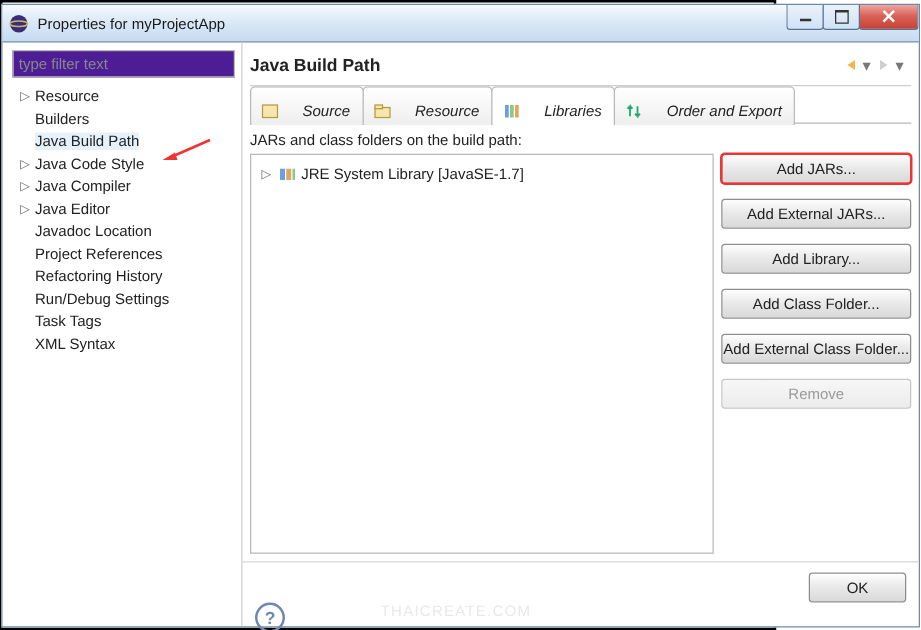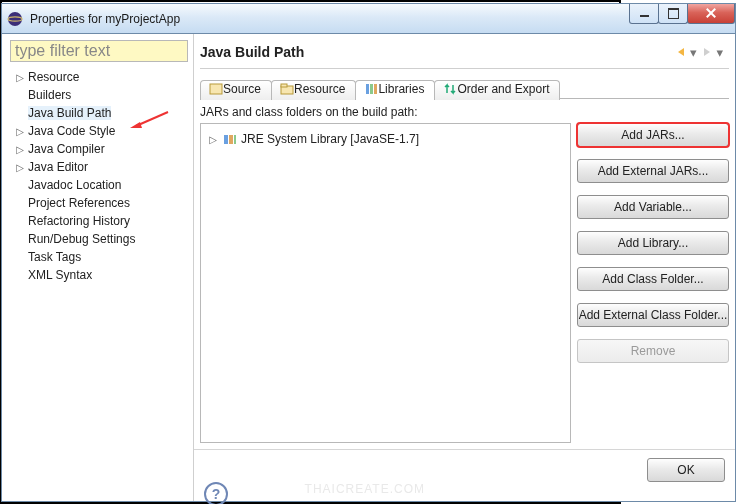--- a/index.html
+++ b/index.html
@@ -16,36 +16,36 @@
   .winbtn.min::before { content:""; width:9px; height:2px; background:#333; margin-top:5px;}
   .winbtn.max::before { content:""; width:9px; height:8px; border:1px solid #333; border-top-width:2px;}
   .winbtn.close { width:48px; background:linear-gradient(#f1a5a0,#d96359 45%,#c84036); color:#fff; }
   .winbtn.close::before, .winbtn.close::after { content:""; position:absolute; width:12px; height:2px; background:#fff; }
   .winbtn.close { position:relative; }
   .winbtn.close::before { transform:rotate(45deg); }
   .winbtn.close::after  { transform:rotate(-45deg); }
   
   .body { position:absolute; top:30px; left:0; right:0; bottom:0; display:flex; }
   .tree-pane { width:192px; border-right:1px solid #cfcfcf; padding:6px 4px 4px 8px; position:relative; }
-  .filter { width:178px; height:22px; border:1px solid #b8b8b8; padding:0 4px; font-size:16px; color:#888; display:flex; align-items:center; background:#fef9c3; }
+  .filter { width:178px; height:22px; border:1px solid #b8b8b8; padding:0 4px; font-size:12px; color:#888; display:flex; align-items:center; background:#4c1d95; }
   .tree { margin-top:6px; }
   .tree-item { display:flex; align-items:center; height:18px; padding-left:4px; }
   .tw { width:12px; display:inline-flex; justify-content:center; color:#6a6a6a; font-size:10px; }
   .tree-item .lbl { margin-left:2px; }
   .tree-item.sel .lbl { background:#e5f1fb; }
   .arrow { position:absolute; left:128px; top:76px; pointer-events:none; }
   
   .right { flex:1; display:flex; flex-direction:column; }
   .heading-row { display:flex; align-items:center; padding:10px 10px 4px 6px; }
   .heading { font-size:14px; font-weight:bold; flex:1; }
   .nav-ico { display:inline-flex; align-items:center; gap:2px; margin:0 2px; font-size:13px; color:#777;}
   .right-content { flex:1; margin:4px 6px 6px 6px; border-top:1px solid #cfcfcf; padding-top:6px; display:flex; flex-direction:column;}
   
   .tabs { display:flex; align-items:flex-end; height:24px; }
-  .tab { display:flex; align-items:center; gap:0; padding:1px 10px 4px 8px; border:1px solid #b8b8b8; border-bottom:none; background:linear-gradient(#fff,#eee); border-radius:4px 4px 0 0; margin-right:-1px; font-size:12px; position:relative; top:1px; }
+  .tab { display:flex; align-items:center; gap:19px; padding:12px 10px 4px 8px; border:1px solid #b8b8b8; border-bottom:none; background:linear-gradient(#fff,#eee); border-radius:4px 4px 0 0; margin-right:-1px; font-size:12px; position:relative; top:1px;font-style:italic; }
   .tab.active { background:#fff; z-index:2;}
   .tab .ico { width:14px; height:14px; }
   .tab-row-border { border-bottom:1px solid #b8b8b8; flex:1;}
   .sub-caption { margin:6px 0 4px 0; }
   .lib-area { flex:1; display:flex; gap:6px; }
   .list-box { flex:1; border:1px solid #b8b8b8; background:#fff; padding:6px; min-height:320px;}
   .lib-item { display:flex; align-items:center; gap:4px; height:18px; }
   .lib-item .tw { color:#6a6a6a; }
   .btn-col { width:152px; display:flex; flex-direction:column; }
   .btn { height:24px; border:1px solid #8e8e8e; border-radius:3px; background:linear-gradient(#fefefe,#eaeaea 45%,#d9d9d9); font-size:12px; color:#222; display:flex; align-items:center; justify-content:center; margin-bottom:12px; cursor:default; }
@@ -209,21 +209,20 @@
                       <rect x="6" y="3" width="4" height="9" fill="#e0a760"></rect>
                       <rect x="11" y="3" width="2" height="9" fill="#8bc98b"></rect>
                     </svg>
                   </span>
               <span>JRE System Library [JavaSE-1.7]</span>
             </div>
           </div>
           <div class="btn-col">
             <div class="btn hl">Add JARs...</div>
             <div class="btn">Add External JARs...</div>
-            <div class="btn">Add Variable...</div>
             <div class="btn">Add Library...</div>
             <div class="btn">Add Class Folder...</div>
             <div class="btn">Add External Class Folder...</div>
             <div class="btn disabled">Remove</div>
           </div>
         </div>
       </div>
 
       <div class="footer">
         <div class="help-ico">?</div>

